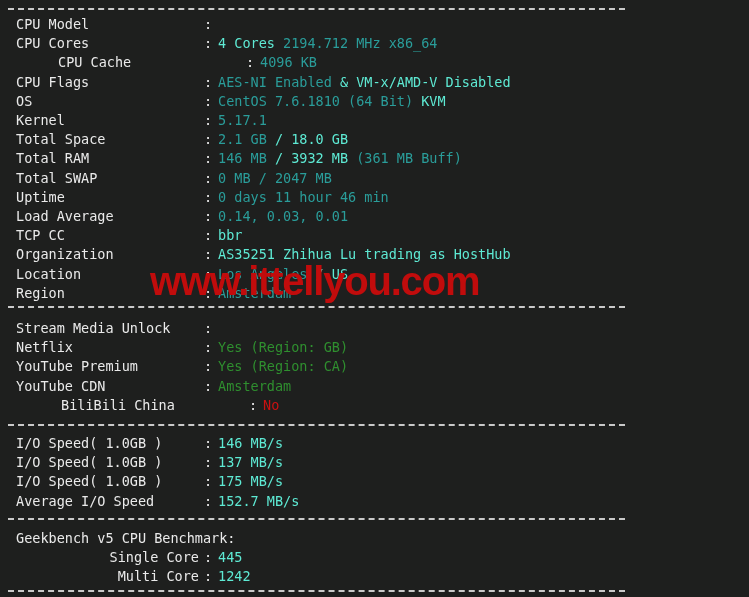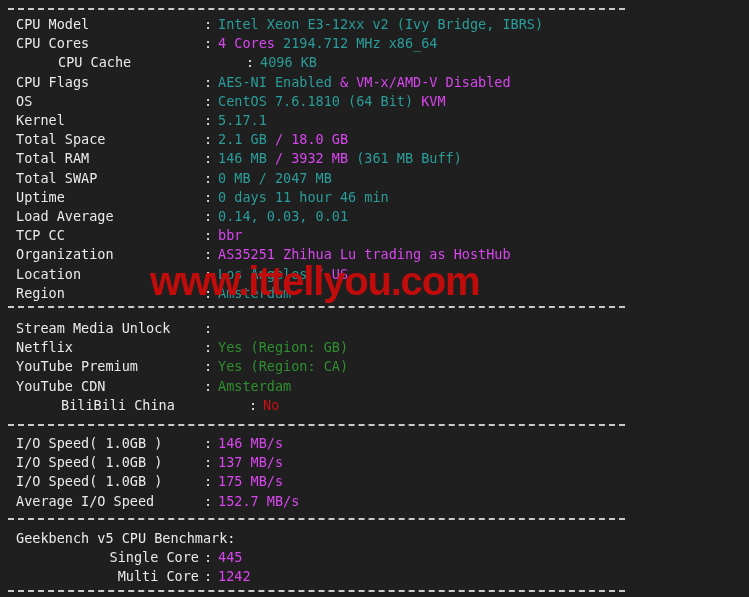--- a/index.html
+++ b/index.html
@@ -58,21 +58,21 @@
     left: 204px;
     color: #eaeaea;
   }
   .value {
     position: absolute;
     left: 218px;
     white-space: pre;
   }
 
   .c-cyan   { color: #2a9d9a; }
-  .c-orange { color: #d946ef; text-align: center; }
+  .c-orange { color: #5eead4; text-align: center; }
   .c-green  { color: #2f8f2f; }
   .c-red    { color: #cc1111; }
 
   
   #watermark {
     position: absolute;
     left: 150px;
     top: 272px;
     font-family: Liberation Sans, sans-serif;
     font-size: 40px;
@@ -88,21 +88,21 @@
 
 <div id="screen">
   <div id="rules">
       <div class="rule" style="top: 8px;"></div>
       <div class="rule" style="top: 306px;"></div>
       <div class="rule" style="top: 424px;"></div>
       <div class="rule" style="top: 518px;"></div>
       <div class="rule" style="top: 590px;"></div>
     </div>
   <div id="lines">
-      <div class="row" style="top: 15px;"><span class="label">CPU Model</span><span class="colon">:</span><span class="value"><span class="c-cyan">Intel Xeon E3-12xx v2 (Ivy Bridge, IBRS)</span></span></div>
+      <div class="row" style="top: 15px;"><span class="label">CPU Model</span><span class="colon">:</span></div>
       <div class="row" style="top: 34.2px;"><span class="label">CPU Cores</span><span class="colon">:</span><span class="value"><span class="c-orange">4 Cores </span><span class="c-cyan">2194.712 MHz x86_64</span></span></div>
       <div class="row" style="top: 53.4px; margin-left: 42px;"><span class="label">CPU Cache</span><span class="colon">:</span><span class="value"><span class="c-cyan">4096 KB</span></span></div>
       <div class="row" style="top: 72.6px;"><span class="label">CPU Flags</span><span class="colon">:</span><span class="value"><span class="c-cyan">AES-NI Enabled </span><span class="c-orange">&amp; VM-x/AMD-V Disabled</span></span></div>
       <div class="row" style="top: 91.8px;"><span class="label">OS</span><span class="colon">:</span><span class="value"><span class="c-cyan">CentOS 7.6.1810 (64 Bit) </span><span class="c-orange">KVM</span></span></div>
       <div class="row" style="top: 111px;"><span class="label">Kernel</span><span class="colon">:</span><span class="value"><span class="c-cyan">5.17.1</span></span></div>
       <div class="row" style="top: 130.2px;"><span class="label">Total Space</span><span class="colon">:</span><span class="value"><span class="c-cyan">2.1 GB </span><span class="c-orange">/ 18.0 GB</span></span></div>
       <div class="row" style="top: 149.4px;"><span class="label">Total RAM</span><span class="colon">:</span><span class="value"><span class="c-cyan">146 MB </span><span class="c-orange">/ 3932 MB </span><span class="c-cyan">(361 MB Buff)</span></span></div>
       <div class="row" style="top: 168.6px;"><span class="label">Total SWAP</span><span class="colon">:</span><span class="value"><span class="c-cyan">0 MB / 2047 MB</span></span></div>
       <div class="row" style="top: 187.8px;"><span class="label">Uptime</span><span class="colon">:</span><span class="value"><span class="c-cyan">0 days 11 hour 46 min</span></span></div>
       <div class="row" style="top: 207px;"><span class="label">Load Average</span><span class="colon">:</span><span class="value"><span class="c-cyan">0.14, 0.03, 0.01</span></span></div>

